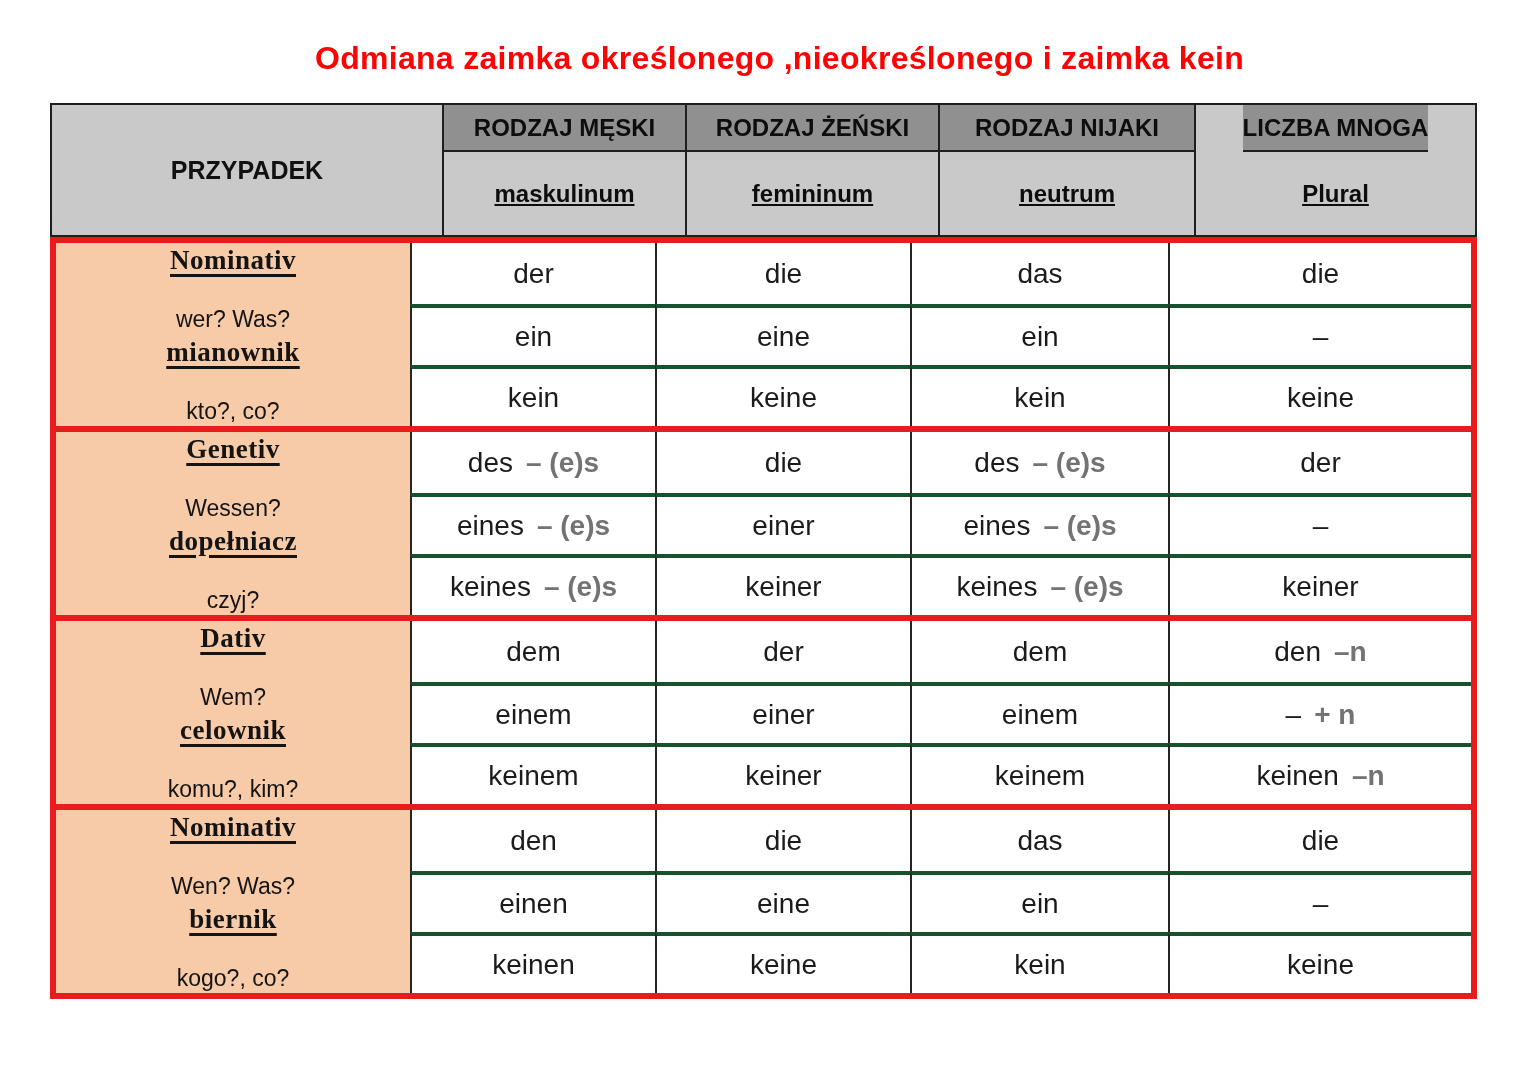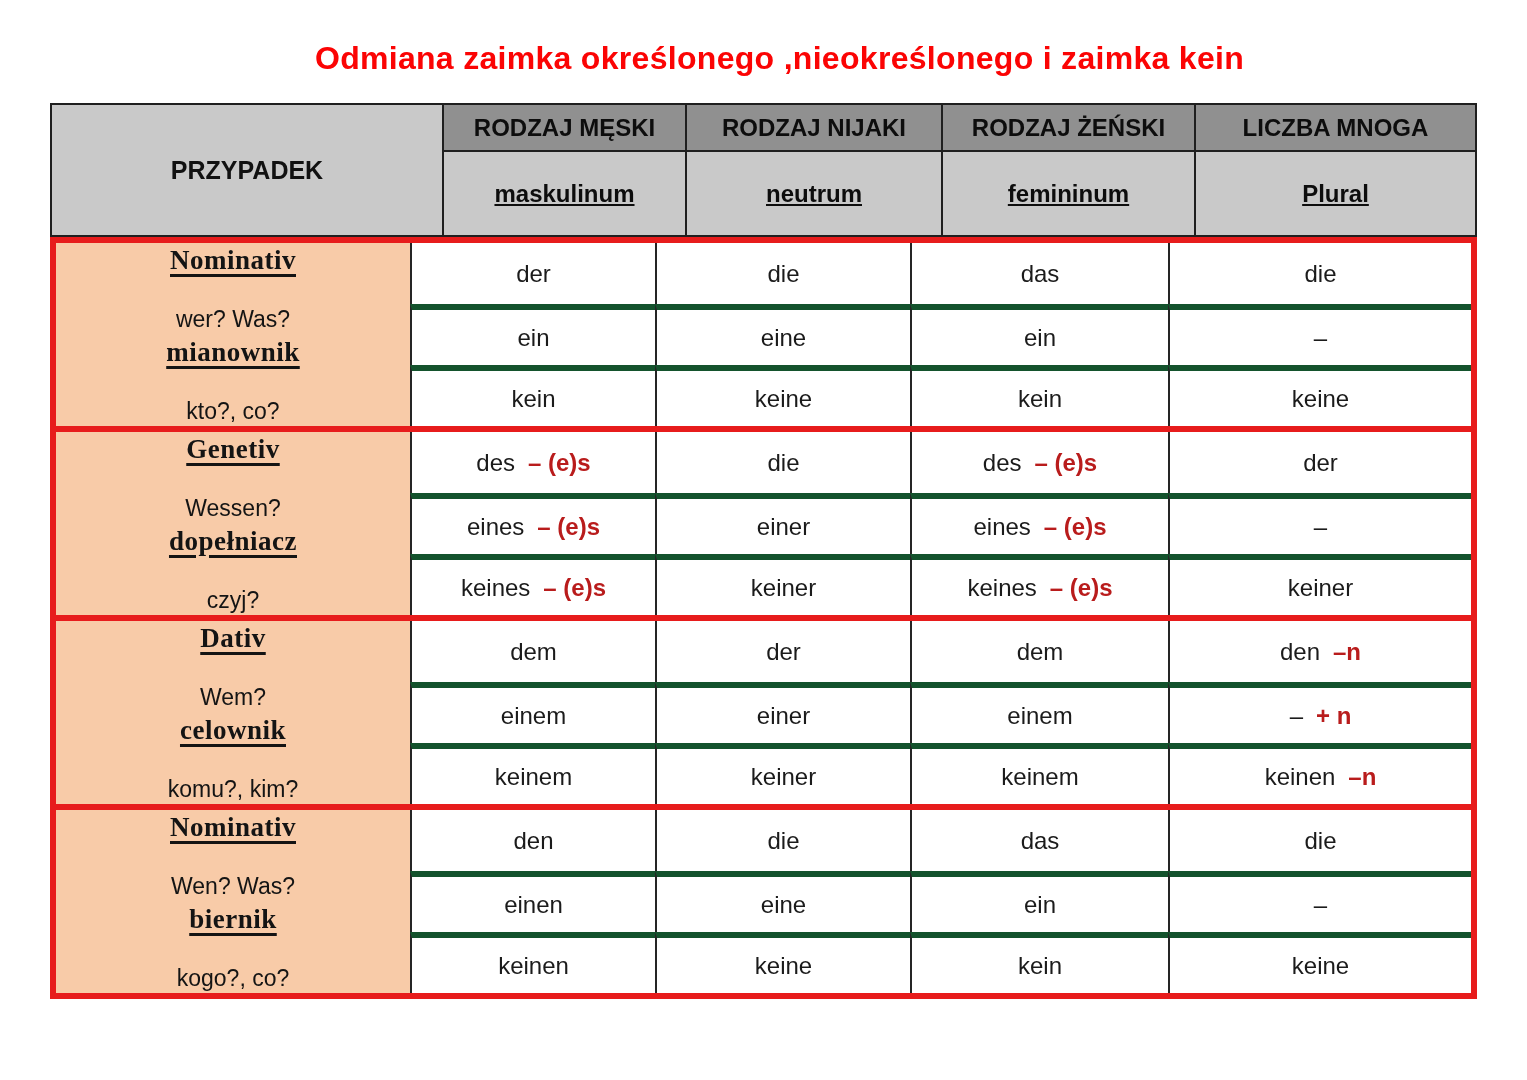--- a/index.html
+++ b/index.html
@@ -32,21 +32,21 @@
     font-size:25px;font-weight:bold;
   }
   .hcol{
     box-sizing:border-box;flex:1;
     border-left:2px solid #1f1f1f;
     display:flex;flex-direction:column;
   }
   .hcol.c1{width:243px;flex:none;}
   .hcol.c2{width:253px;flex:none;}
   .hcol.c3{width:256px;flex:none;}
-  .hcol.c4{flex:1;}
+  .hcol.c4{flex:1;align-items:center;}
   .htop{
     box-sizing:border-box;height:47px;
     background:#909090;border-bottom:2px solid #1f1f1f;
     display:flex;align-items:center;justify-content:center;
     color:#0d0d0d;font-size:24px;font-weight:bold;
   }
   .hbot{
     flex:1;background:#c9c9c9;
     display:flex;align-items:center;justify-content:center;
     color:#0d0d0d;font-size:24px;font-weight:bold;text-decoration:underline;
@@ -80,48 +80,48 @@
   .cells{
     flex:1;display:grid;
     grid-template-columns:245px 255px 258px 1fr;
     grid-auto-rows:61px;
   }
   .cell{
     box-sizing:border-box;
     border-left:2px solid #252525;
     display:flex;align-items:center;justify-content:center;
     gap:13px;
-    font-size:24px;color:#1b1b1b;background:#ffffff;
-  }
-  .cells .cell:nth-child(n+5){border-top:6px solid #14532d;}
-  .suffix{color:#b91c1c;font-weight:bold;text-align:center;}
+    font-size:28px;color:#1b1b1b;background:#ffffff;
+  }
+  .cells .cell:nth-child(n+5){border-top:4px solid #14532d;}
+  .suffix{color:#737373;font-weight:bold;text-align:center;}
 </style>
 </head>
 <body>
 
 <div class="page">
 
   <h1 class="title">Odmiana zaimka określonego ,nieokreślonego i zaimka kein</h1>
 
   <div class="gtable">
 
     <div class="header">
       <div class="case-head">PRZYPADEK</div>
 
       <div class="hcol c1">
         <div class="htop">RODZAJ MĘSKI</div>
         <div class="hbot">maskulinum</div>
       </div>
+      <div class="hcol c2">
+        <div class="htop">RODZAJ ŻEŃSKI</div>
+        <div class="hbot">femininum</div>
+      </div>
       <div class="hcol c3">
         <div class="htop">RODZAJ NIJAKI</div>
         <div class="hbot">neutrum</div>
-      </div>
-      <div class="hcol c2">
-        <div class="htop">RODZAJ ŻEŃSKI</div>
-        <div class="hbot">femininum</div>
       </div>
       <div class="hcol c4">
         <div class="htop">LICZBA MNOGA</div>
         <div class="hbot">Plural</div>
       </div>
     </div>
 
     <div class="tbody">
 
       <section class="group">

